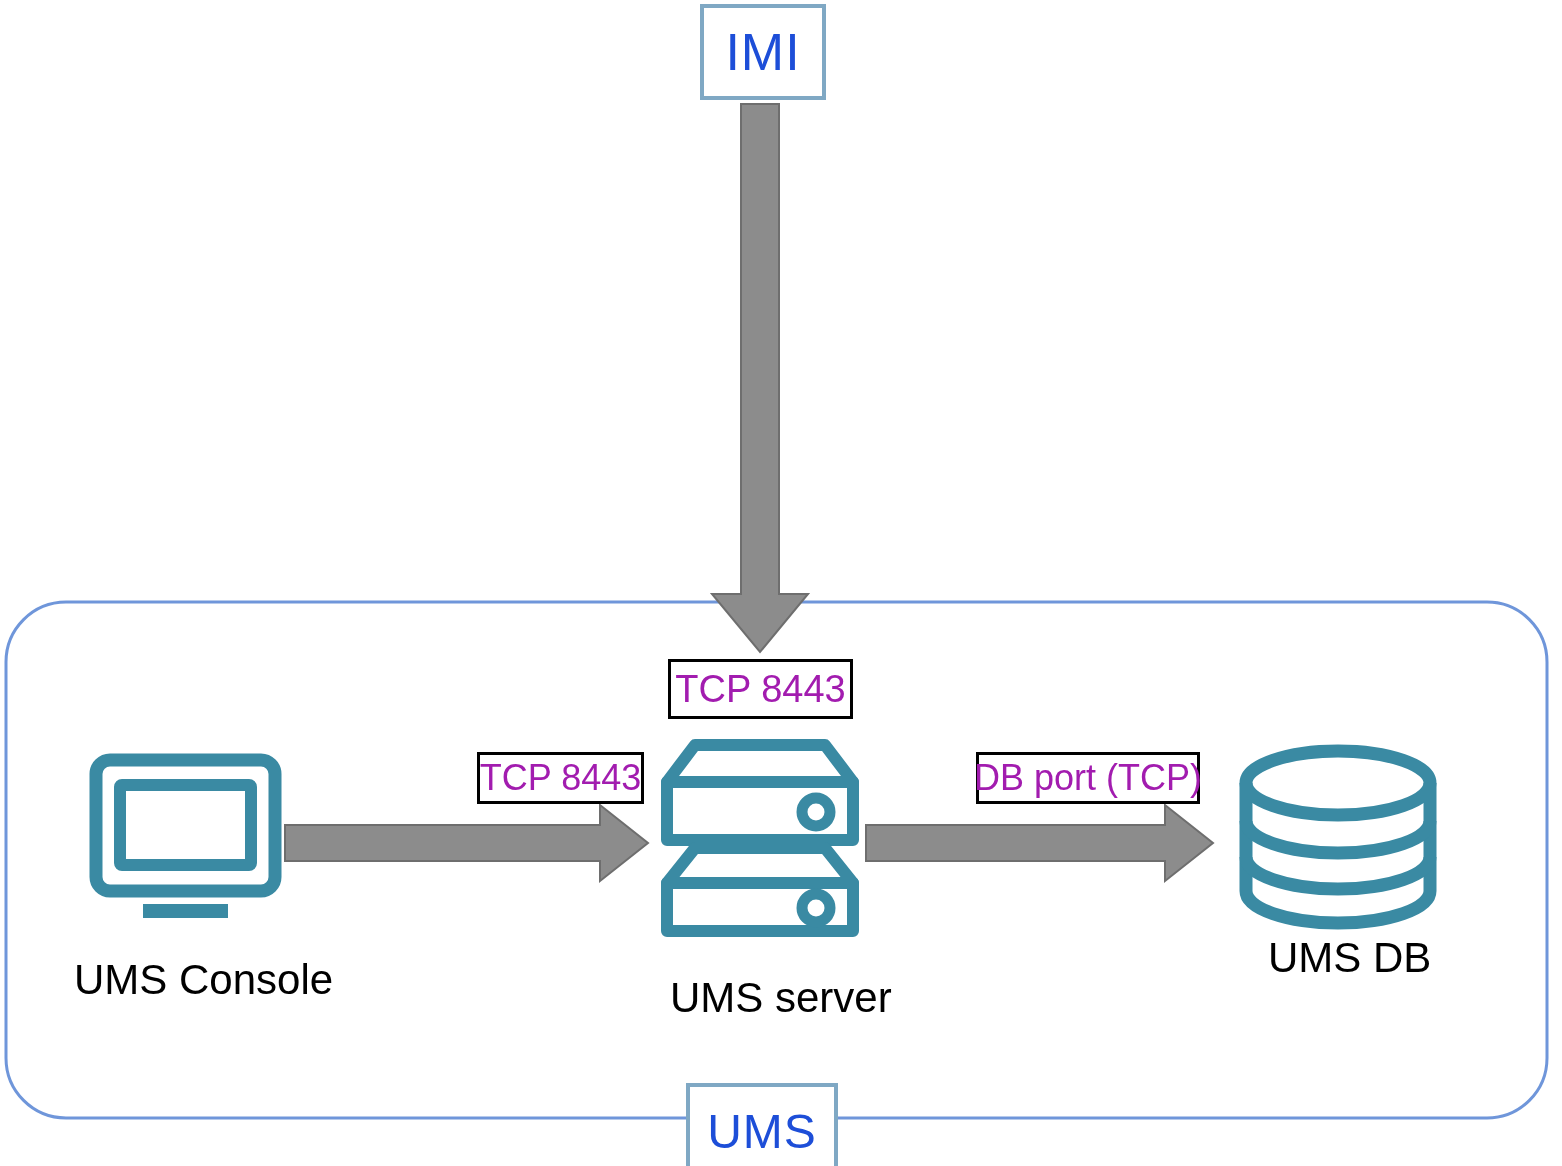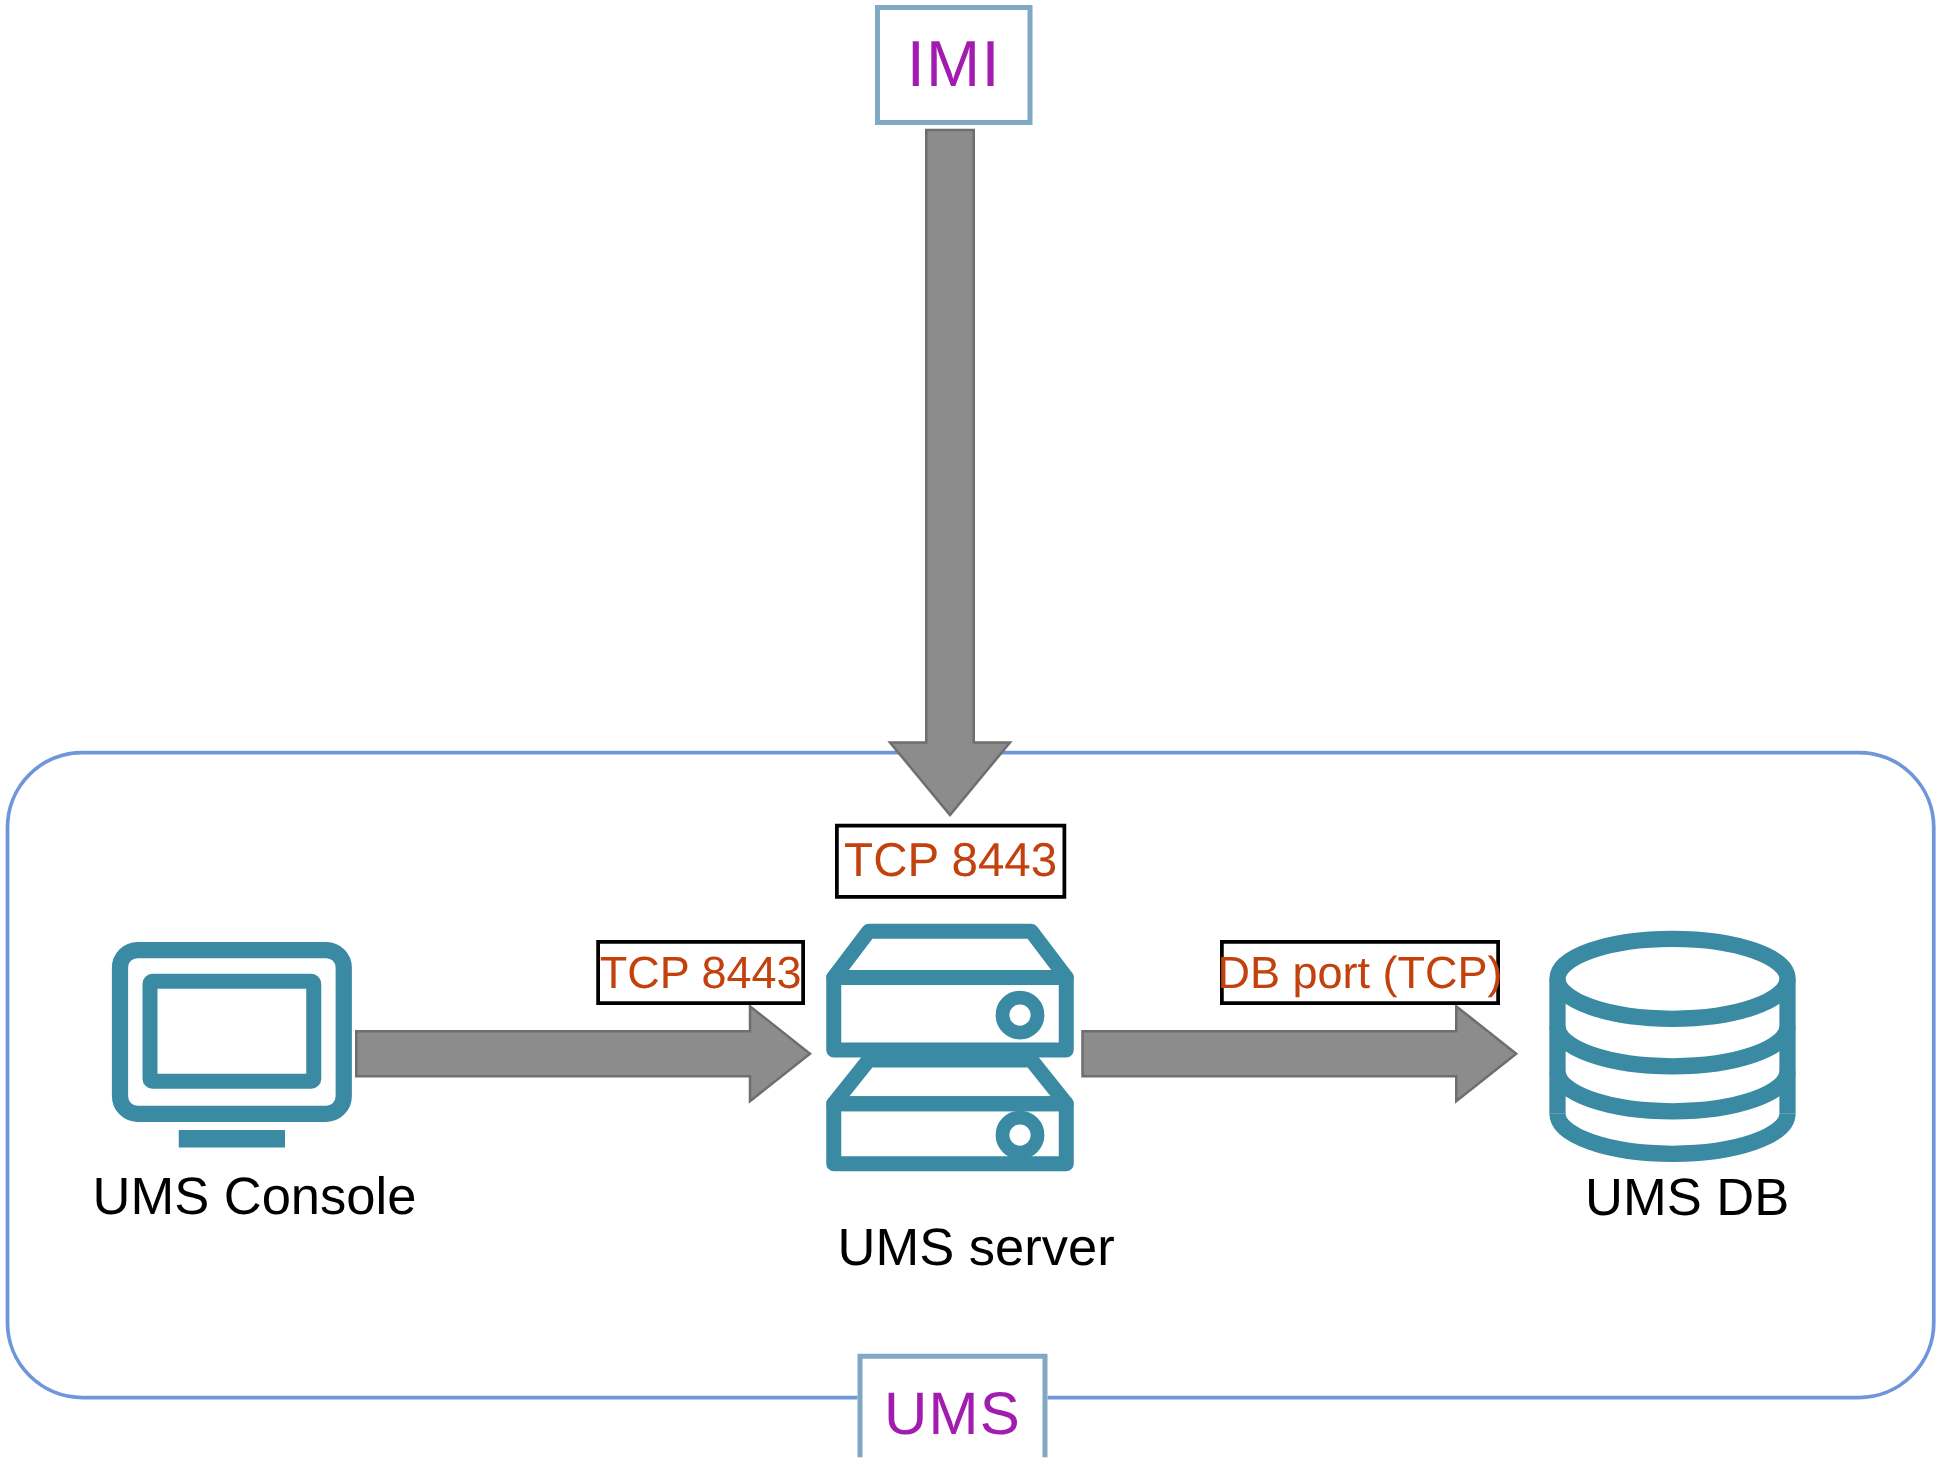--- a/index.html
+++ b/index.html
@@ -22,21 +22,21 @@
     top: 0;
     left: 0;
     width: 1562px;
     height: 1166px;
   }
   
   .port-label {
     position: absolute;
     background: #ffffff;
     border: 3px solid #000000;
-    color: #c2410c;
+    color: #a21caf;
     font-size: 37px;
     line-height: 1;
     display: flex;
     align-items: center;
     justify-content: center;
     white-space: nowrap;
     box-sizing: border-box;
     letter-spacing: 0px;
   }
   #label-tcp-top {
@@ -61,29 +61,29 @@
     font-size: 36px;
   }
   
   .node-caption {
     position: absolute;
     color: #000000;
     font-size: 42px;
     line-height: 1;
     white-space: nowrap;
   }
-  #caption-ums-console { left: 74px;  top: 936px; }
+  #caption-ums-console { left: 74px;  top: 959px; }
   #caption-ums-server  { left: 659px; top: 977px; margin-left: 11px; }
   #caption-ums-db      { left: 1268px; top: 937px; }
   
   .zone-tag {
     position: absolute;
     background: #ffffff;
     border: 4px solid #7FA8C4;
-    color: #a21caf;
+    color: #1d4ed8;
     display: flex;
     align-items: center;
     justify-content: center;
     box-sizing: border-box;
     white-space: nowrap;
     font-weight: 300;
   }
   #tag-imi {
     left: 700px;
     top: 4px;

